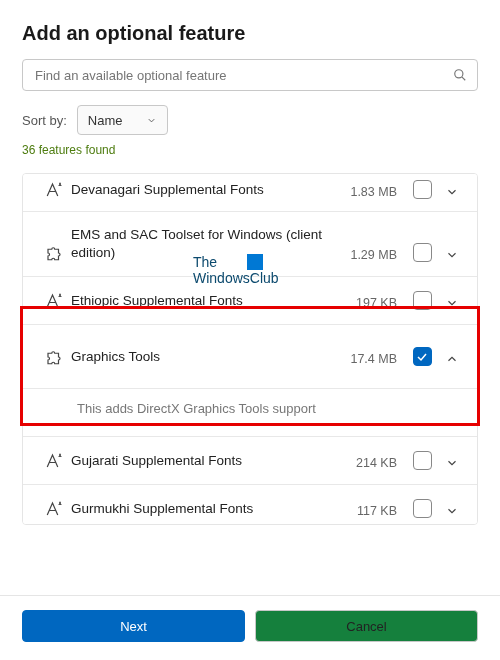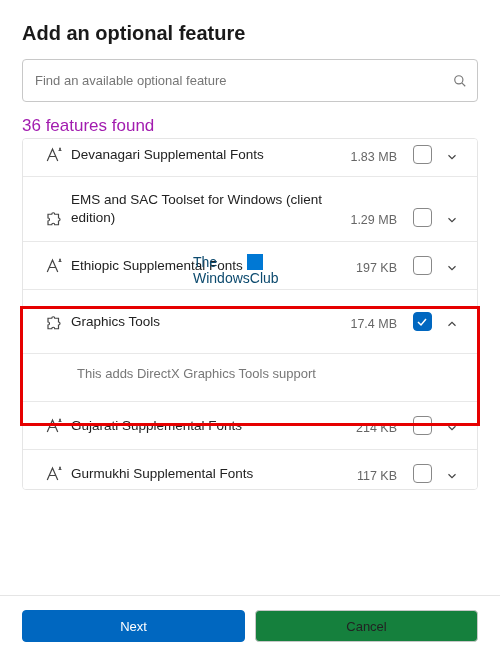--- a/index.html
+++ b/index.html
@@ -8,35 +8,35 @@
     width:500px; height:660px;
     font-family: "Segoe UI", Arial, sans-serif;
     background:#fff; color:#1a1a1a;
     position:relative; overflow:hidden;
   }
   .dialog { padding:22px 22px 0 22px; }
   h1 { font-size:20px; font-weight:600; margin:0 0 14px 0; }
   .search {
     display:flex; align-items:center;
     border:1px solid #c8c8c8; border-radius:4px;
-    height:43px; padding:0 10px; margin-bottom:14px;
+    height:32px; padding:0 10px; margin-bottom:14px;
   }
   .search input {
     flex:1; border:none; outline:none; font-size:13px;
     background:transparent; color:#333;
   }
   .search input::placeholder { color:#767676; }
   .sort-row { display:flex; align-items:center; gap:10px; font-size:13px; color:#555; margin-bottom:8px;}
   .sort-select {
     display:flex; align-items:center; gap:24px;
     border:1px solid #c8c8c8; border-radius:4px;
     height:30px; padding:0 10px; font-size:13px; color:#333;
     background:#fafafa;
   }
-  .count { font-size:17px; color:#a21caf; margin-bottom:2px; }
+  .count { font-size:12px; color:#4d7c0f; margin-bottom:16px; }
   .list { border:1px solid #e5e5e5; border-radius:4px; overflow:hidden; }
   .row {
     display:flex; align-items:flex-end;
     border-bottom:1px solid #e8e8e8;
     padding:14px 14px; background:#fff;
     position:relative;
   }
   .row.first-cut { padding-top:6px; padding-bottom:12px; }
   .row:last-child { border-bottom:none; }
   .icon-cell { width:34px; display:flex; justify-content:center; color:#555; }
@@ -87,20 +87,31 @@
   <div class="search">
     <input type="text" placeholder="Find an available optional feature" style="">
     <span>
       <svg width="14" height="14" viewBox="0 0 24 24" fill="none" stroke="#777" stroke-width="2">
           <circle cx="10" cy="10" r="7"></circle>
           <line x1="21" y1="21" x2="15.5" y2="15.5"></line>
         </svg>
     </span>
   </div>
 
+  <div class="sort-row">
+    <span>Sort by:</span>
+    <div class="sort-select">
+      <span>Name</span>
+      <span>
+        <svg width="11" height="11" viewBox="0 0 24 24" fill="none" stroke="#555" stroke-width="2">
+            <polyline points="6 9 12 15 18 9"></polyline>
+          </svg>
+      </span>
+    </div>
+  </div>
 
   <div class="count">36 features found</div>
 
   <div class="list">
 
     <div class="row first-cut">
       <div class="icon-cell">
         <svg width="18" height="18" viewBox="0 0 24 24" fill="none" stroke="#444" stroke-width="1.6">
             <path d="M3 20 L10 4 L17 20 M5.5 14 H14.5"></path>
             <path d="M18 6 L22 6 M20 6 L20 2 M19 3 L21 5 M21 3 L19 5" stroke-width="1.2"></path>

